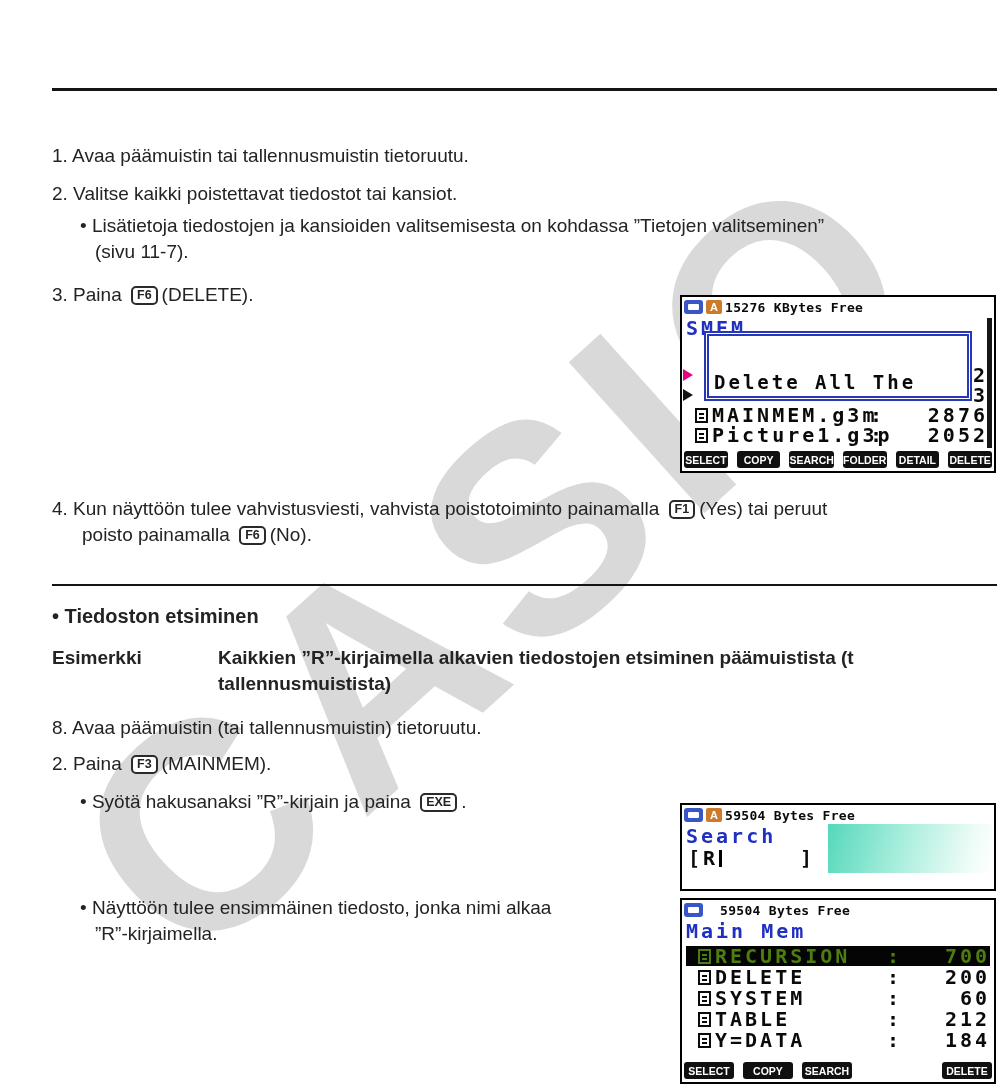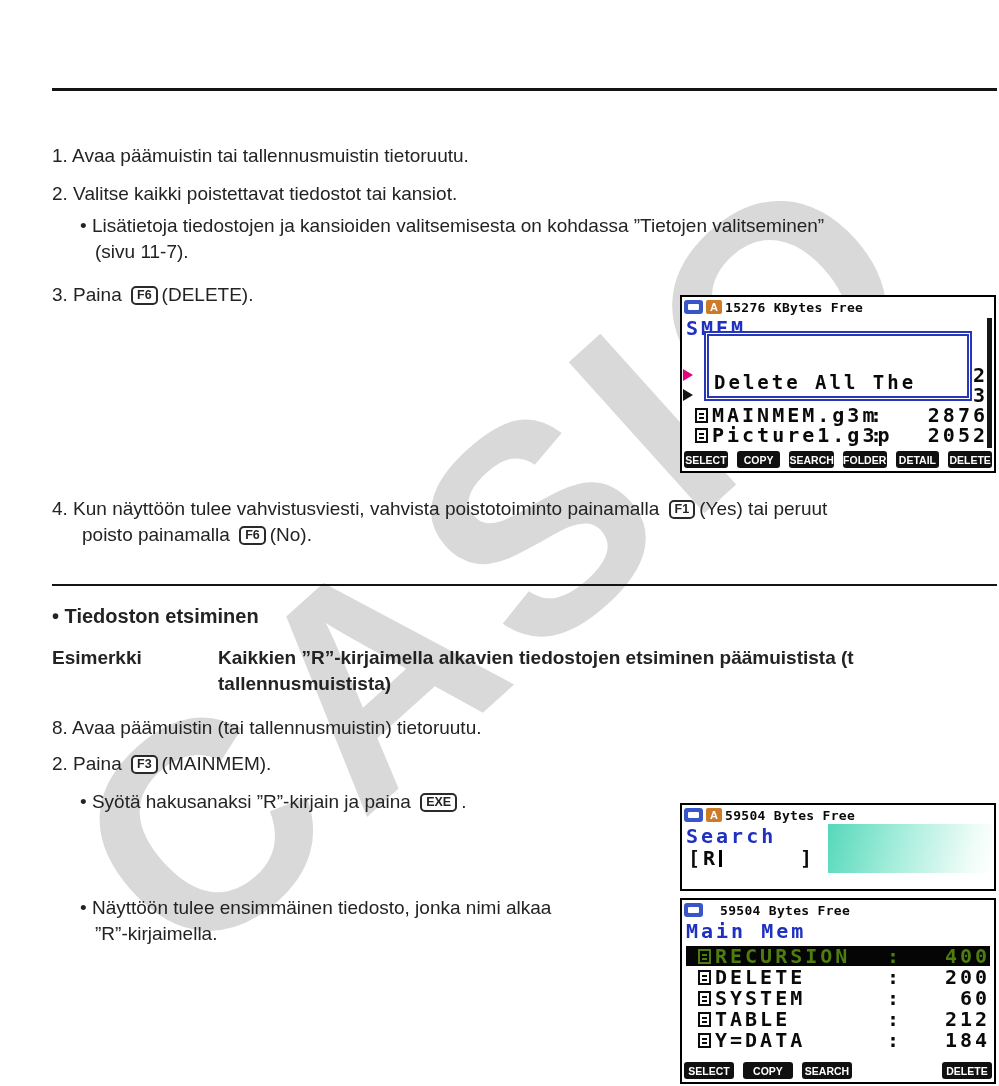--- a/index.html
+++ b/index.html
@@ -193,21 +193,21 @@
   <div class="cstat">
     <span class="icb"></span>
     <span style="margin-left:14px">59504 Bytes Free</span>
   </div>
   <div class="ctitle">Main Mem</div>
 
   <div class="crow3 sel" style="top:46px">
     <span class="fico"></span>
     <span class="fname3">RECURSION</span>
     <span>:</span>
-    <span class="fsize">400</span>
+    <span class="fsize">700</span>
   </div>
   <div class="crow3" style="top:67px">
     <span class="fico"></span>
     <span class="fname3">DELETE</span>
     <span>:</span>
     <span class="fsize">200</span>
   </div>
   <div class="crow3" style="top:88px">
     <span class="fico"></span>
     <span class="fname3">SYSTEM</span>

